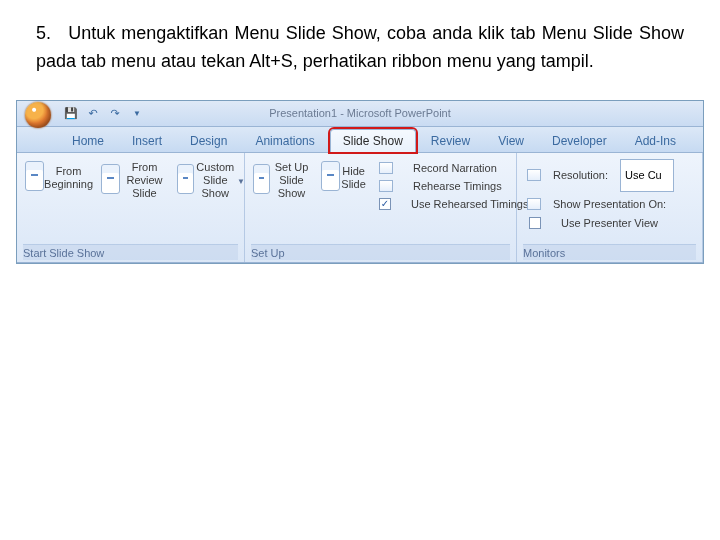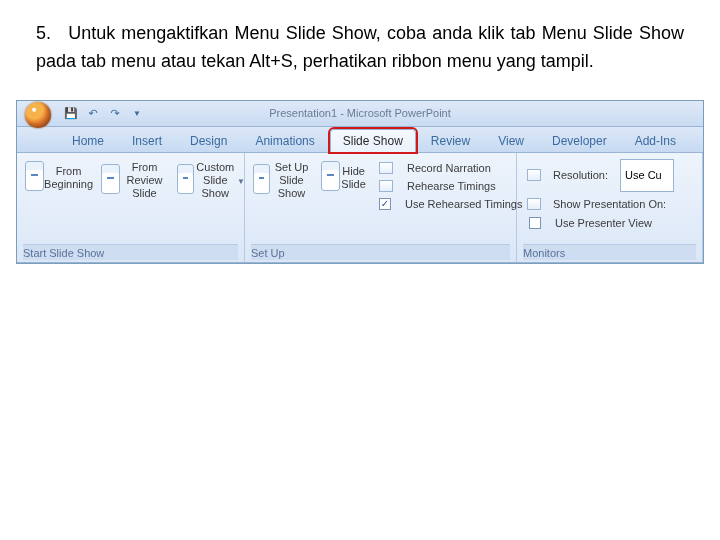--- a/index.html
+++ b/index.html
@@ -145,21 +145,21 @@
   }
   .smallstack {
     display:flex;
     flex-direction:column;
     gap:4px;
     padding:2px 4px;
   }
   .smallbtn {
     display:flex;
     align-items:center;
-    gap:14px;
+    gap:20px;
     font-size:11px;
     color:#3b3b3b;
     cursor:pointer;
     padding:1px 2px;
     white-space:nowrap;
   }
   .chk {
     width:12px;height:12px;
     border:1px solid #7a93b6;
     background:#fff;

